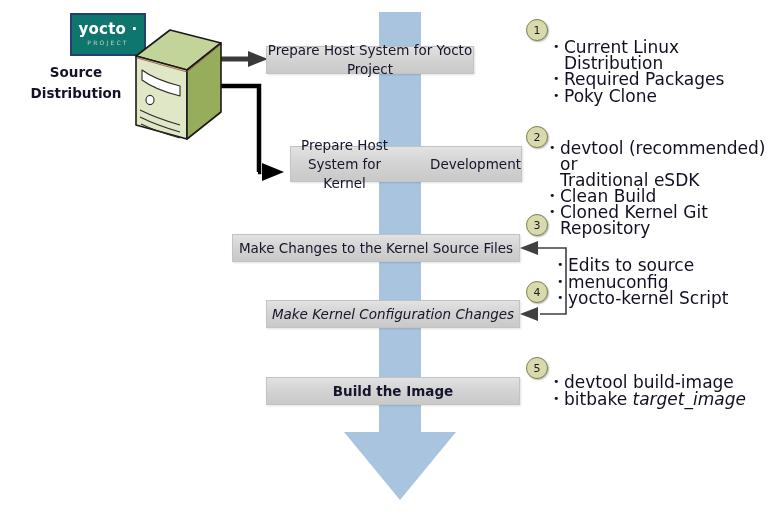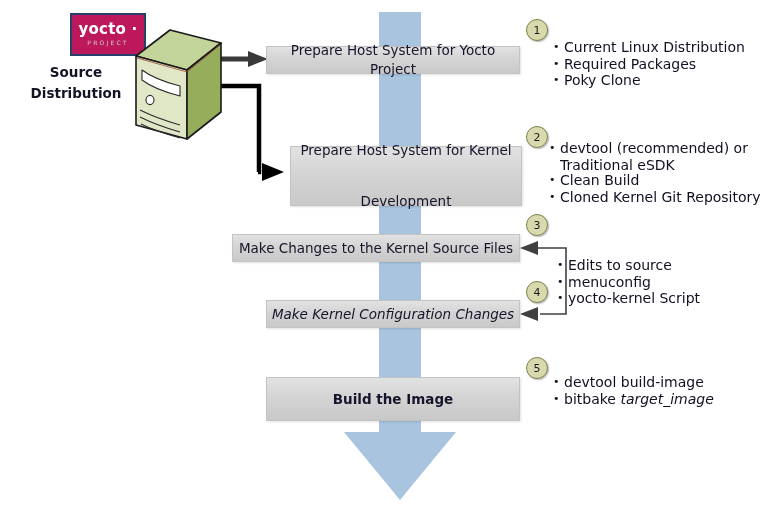--- a/index.html
+++ b/index.html
@@ -20,21 +20,21 @@
     left: 0; top: 0;
     width: 769px;
     height: 517px;
   }
   .abs { position: absolute; }
 
   
   .yocto-logo {
     left: 70px; top: 13px;
     width: 76px; height: 43px;
-    background: #be185d;
+    background: #0f766e;
     border: 2px solid #27406b;
     box-sizing: border-box;
   }
   .yocto-logo .logo-main {
     position: absolute;
     left: 0; right: 0; top: 7px;
     text-align: center;
     color: #ffffff;
     font-size: 15px;
     font-weight: 600;
@@ -95,21 +95,21 @@
     display: flex;
     align-items: center;
     justify-content: center;
     font-size: 11px;
     color: #1c1c1c;
     box-shadow: 1px 1px 1.5px rgba(0,0,0,0.28);
   }
 
   
   .blist {
-    font-size: 14px;
+    font-size: 17px;
     line-height: 15.5px;
     color: #101022;
   }
   .blist .brow {
     position: relative;
     padding-left: 12px;
     margin-bottom: 1px;
   }
   .blist .brow::before {
     content: "\2022";
@@ -176,33 +176,33 @@
     <path d="M12,91 C24,97 38,102 52,106" fill="none" stroke="#2b2b2b" stroke-width="1.1"></path>
     <path d="M13,98 C25,104 38,108 52,112" fill="none" stroke="#2b2b2b" stroke-width="1.1"></path>
   </svg>
 
   <div class="abs src-label">
     <div>Source</div>
     <div>Distribution</div>
   </div>
 
 
-  <div class="abs pbox" style="left:266px; top:46px; width:254px; height:28px;">
+  <div class="abs pbox" style="left:266px; top:46px; width:208px; height:28px;">
     <span>Prepare Host System for Yocto Project</span>
   </div>
   <div class="abs step-circle" style="left:526px; top:19px;">
     <span>1</span>
   </div>
   <div class="abs blist" style="left:552px; top:40px; width:212px;">
     <div class="brow">Current Linux Distribution</div>
     <div class="brow">Required Packages</div>
     <div class="brow">Poky Clone</div>
   </div>
 
-  <div class="abs pbox" style="left:290px; top:146px; width:232px; height:60px; flex-direction:column;gap:32px;">
+  <div class="abs pbox" style="left:290px; top:146px; width:232px; height:36px; flex-direction:row;gap:32px;">
     <span>Prepare Host System for Kernel</span>
     <span>Development</span>
   </div>
   <div class="abs step-circle" style="left:526px; top:126px;">
     <span>2</span>
   </div>
   <div class="abs pbox" style="left:232px; top:234px; width:288px; height:28px;">
     <span>Make Changes to the Kernel Source Files</span>
   </div>
 
@@ -222,21 +222,21 @@
     <div class="brow">yocto-kernel Script</div>
   </div>
 
   <div class="abs pbox" style="left:266px; top:300px; width:254px; height:28px;font-style:italic;">
     <span>Make Kernel Configuration Changes</span>
   </div>
   <div class="abs step-circle" style="left:526px; top:281px;">
     <span>4</span>
   </div>
 
-  <div class="abs pbox" style="left:266px; top:377px; width:254px; height:44px;">
+  <div class="abs pbox" style="left:266px; top:377px; width:254px; height:28px;">
     <span style="font-weight:bold;">Build the Image</span>
   </div>
   <div class="abs step-circle" style="left:526px; top:357px;">
     <span>5</span>
   </div>
   <div class="abs blist" style="left:552px; top:375px; width:212px;">
     <div class="brow">devtool build-image</div>
     <div class="brow"><span>bitbake </span><span class="ital">target_image</span></div>
   </div>
 

